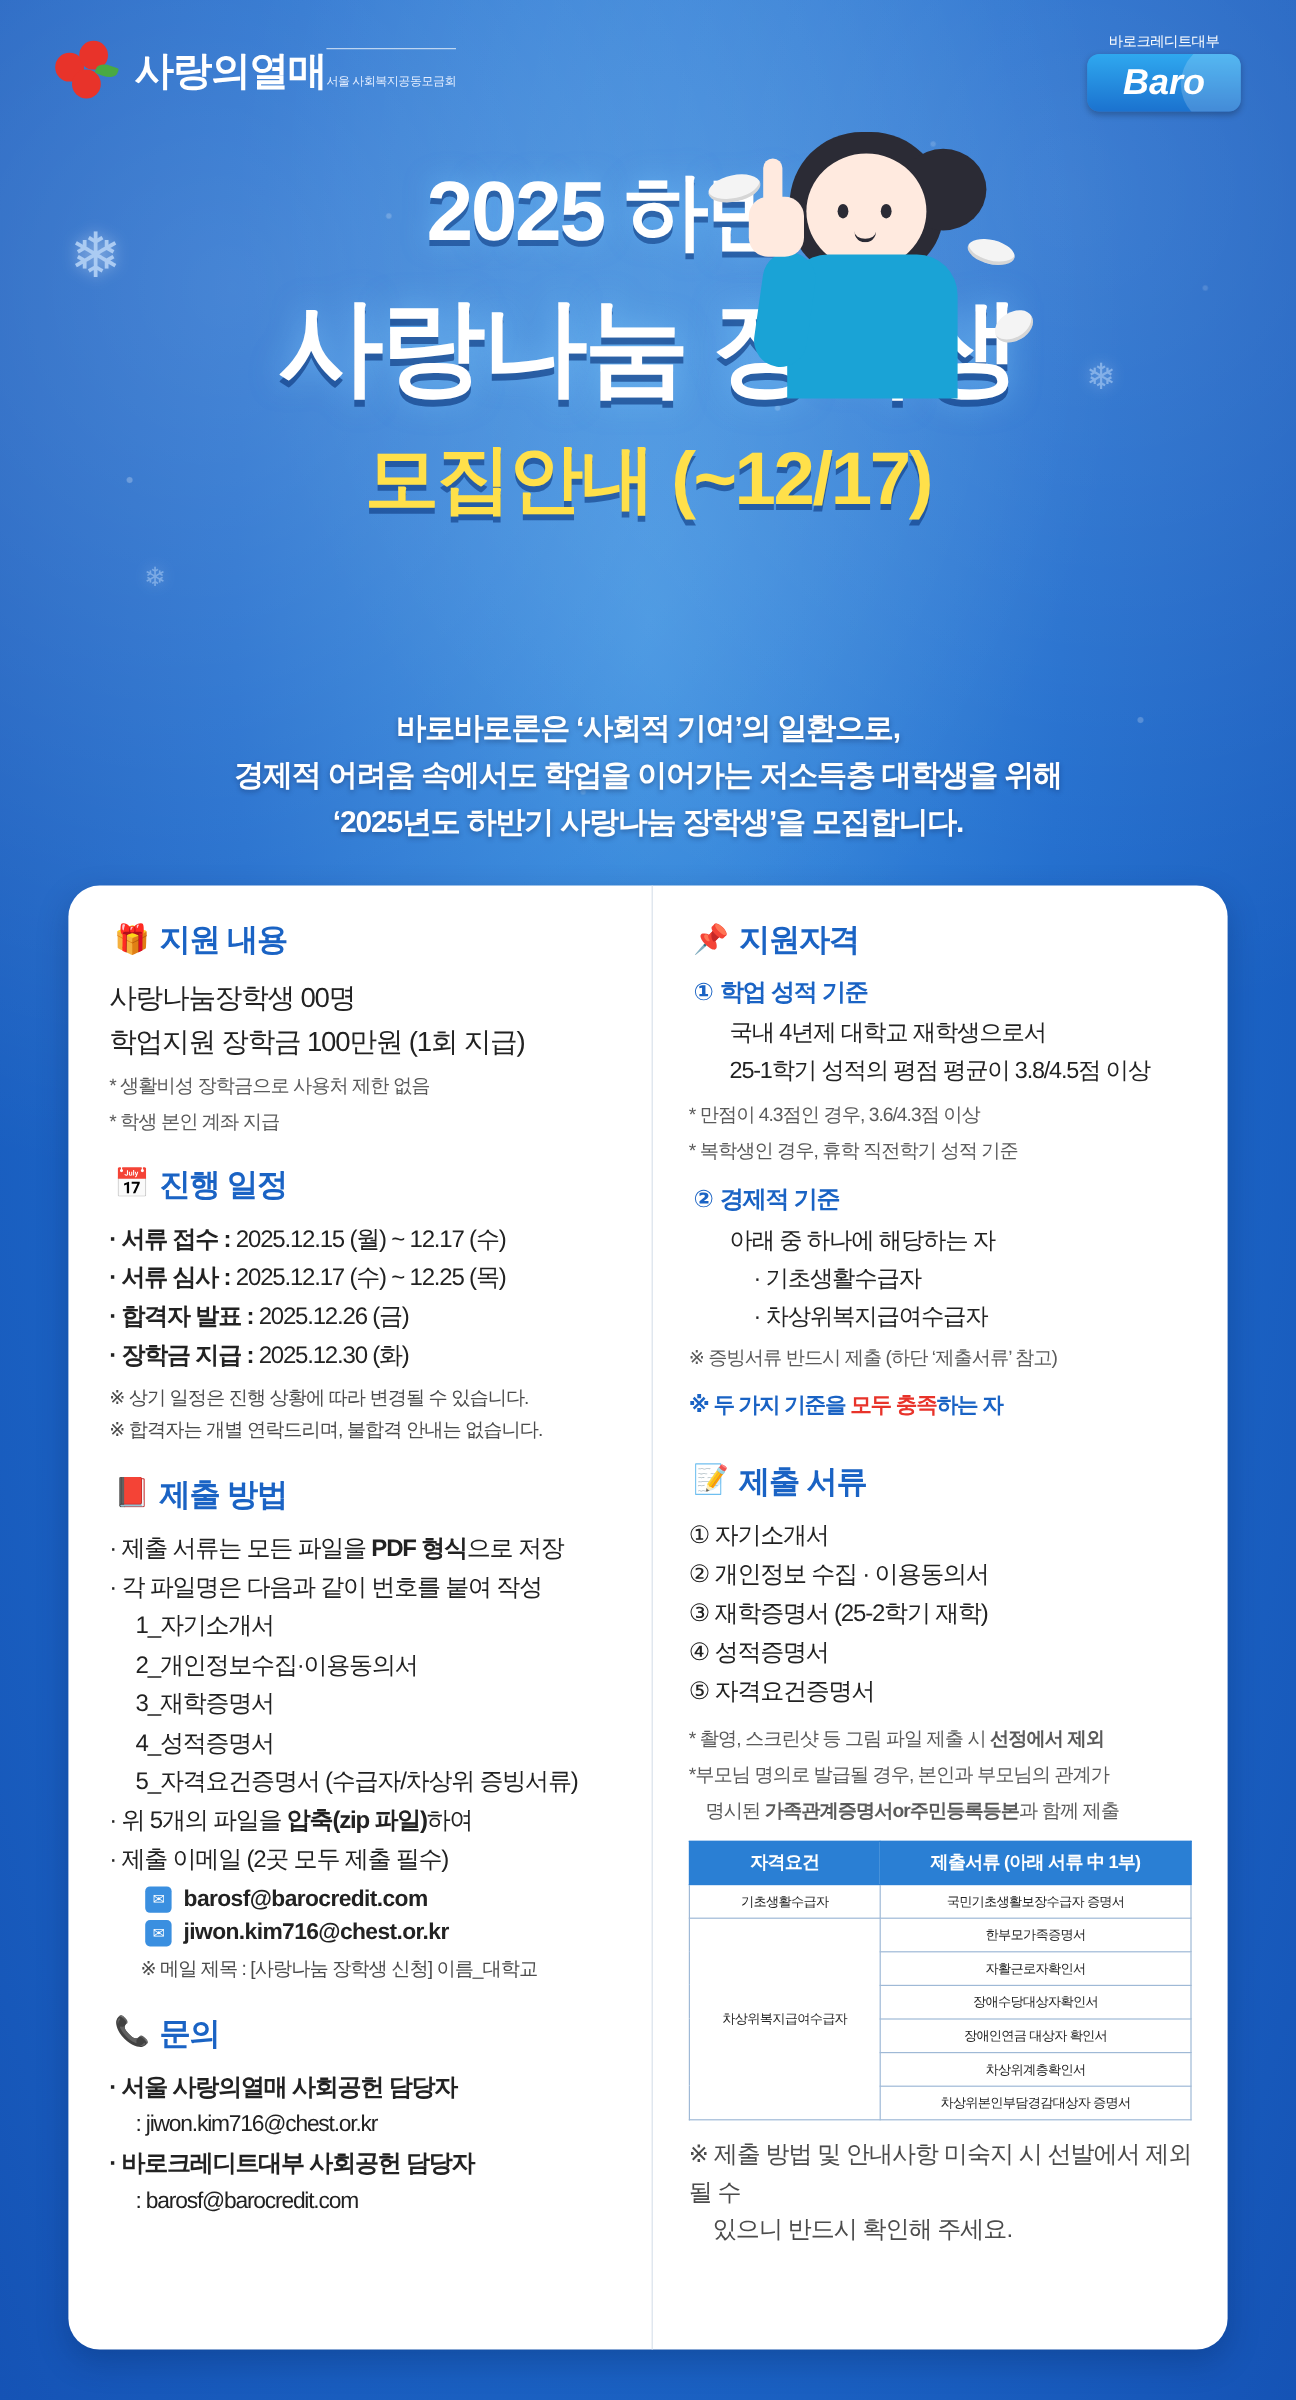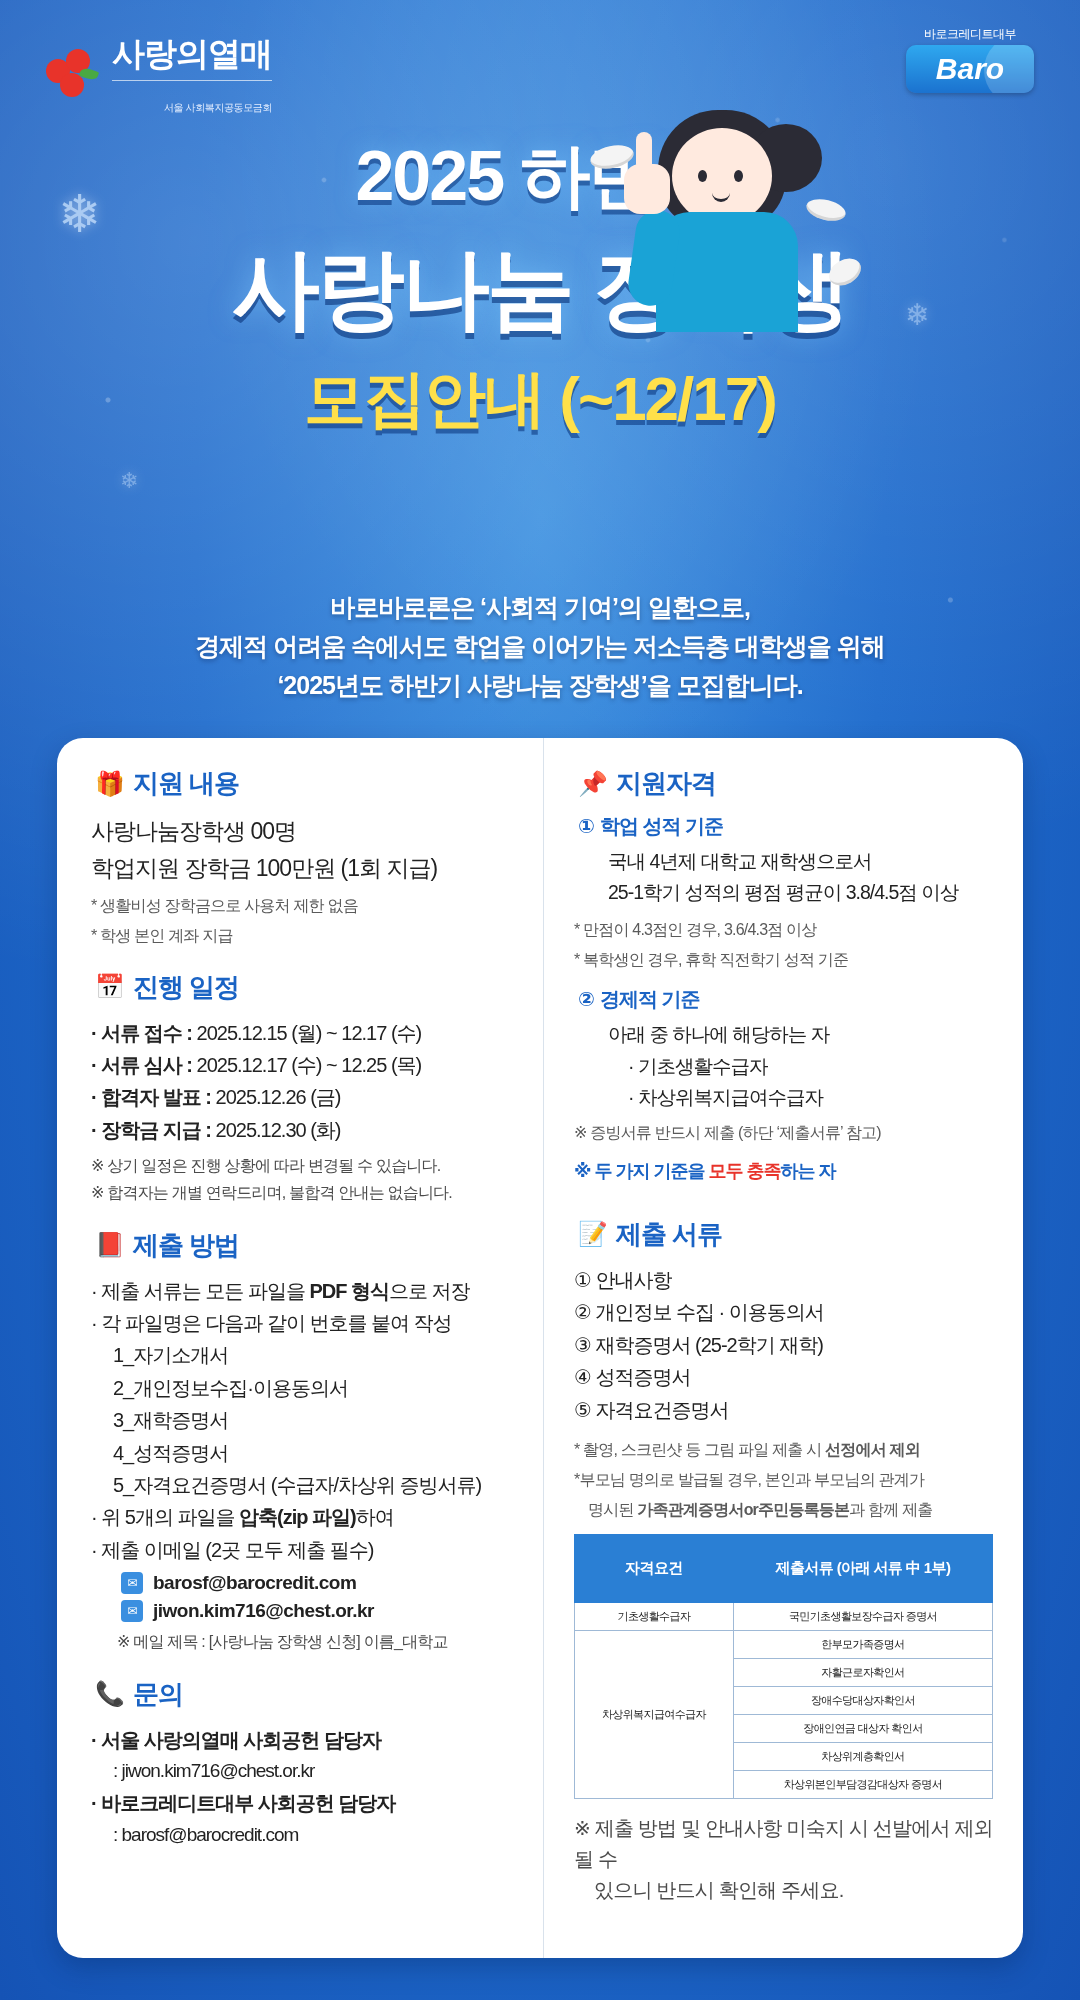--- a/index.html
+++ b/index.html
@@ -41,21 +41,21 @@
 
   
   .header{position:absolute;left:0;top:0;width:1080px;height:120px;}
   .logo-left{position:absolute;left:46px;top:32px;display:flex;align-items:center;gap:10px;}
   .fruit{position:relative;width:56px;height:54px;}
   .fruit .b1,.fruit .b2,.fruit .b3{position:absolute;border-radius:50%;background:#e8332a;}
   .fruit .b1{width:24px;height:24px;left:0;top:12px;}
   .fruit .b2{width:24px;height:24px;left:20px;top:2px;}
   .fruit .b3{width:24px;height:24px;left:14px;top:26px;background:#e8332a;}
   .fruit .leaf{position:absolute;width:18px;height:10px;background:#49a942;border-radius:60% 10% 60% 10%;left:34px;top:22px;transform:rotate(20deg);}
-  .logo-left .txt{display:flex;flex-direction:column;}
+  .logo-left .txt{display:flex;flex-direction:row;}
   .logo-left .t1{font-size:33px;font-weight:bold;color:#ffffff;letter-spacing:-1px;}
   .logo-left .t2{font-size:10px;color:#e4eeff;letter-spacing:-.4px;border-top:1px solid rgba(255,255,255,.65);padding-top:20px;margin-top:3px;text-align:right;}
   .logo-right{position:absolute;right:46px;top:26px;text-align:center;}
   .logo-right .small{font-size:12px;color:#ffffff;letter-spacing:-.5px;margin-bottom:2px;}
   .baro{
     width:128px;height:48px;border-radius:10px;
     background:linear-gradient(180deg,#2fa8ef 0%,#1b72cf 100%);
     color:#fff;font-size:30px;font-weight:bold;font-style:italic;
     display:flex;align-items:center;justify-content:center;
     box-shadow:0 2px 5px rgba(0,0,0,.25);
@@ -135,21 +135,21 @@
   .blue-strong{font-size:18px;color:#1a63c4;font-weight:bold;letter-spacing:-1px;margin-top:14px;}
   .blue-strong .em{color:#e8332a;}
   .mail{display:flex;align-items:center;gap:10px;font-size:19px;font-weight:bold;color:#222;margin:6px 0 0 30px;letter-spacing:-.5px;}
   .mail .mico{
     width:22px;height:22px;border-radius:4px;background:#3a8fe0;color:#fff;
     font-size:12px;display:flex;align-items:center;justify-content:center;
   }
   table{border-collapse:collapse;width:100%;margin-top:12px;}
   th{
     background:#2a7fd4;color:#fff;font-size:15px;font-weight:bold;
-    border:1px solid #2a7fd4;padding:24px 4px;letter-spacing:-.6px;
+    border:1px solid #2a7fd4;padding:8px 4px;letter-spacing:-.6px;
   }
   td{
     border:1px solid #9fb9d6;font-size:11px;color:#222;text-align:center;
     padding:6px 4px;letter-spacing:-.6px;
   }
   td.k{width:38%;}
   .foot{font-size:20px;color:#4b4b4b;letter-spacing:-.8px;line-height:1.55;margin-top:14px;}
   .foot .ind{padding-left:20px;display:block;}
 </style>
 </head>
@@ -315,21 +315,21 @@
       <div class="blue-strong">
         <span>※ 두 가지 기준을 </span><span class="em">모두 충족</span><span>하는 자</span>
       </div>
     </div>
 
     <div class="sec" style="margin-top:34px;">
       <div class="sec-title">
         <span class="ico">📝</span>
         <span>제출 서류</span>
       </div>
-      <div class="li">① 안내사항</div>
+      <div class="li">① 자기소개서</div>
       <div class="li">② 개인정보 수집 · 이용동의서</div>
       <div class="li">③ 재학증명서 (25-2학기 재학)</div>
       <div class="li">④ 성적증명서</div>
       <div class="li">⑤ 자격요건증명서</div>
 
       <div class="note" style="margin-top:12px;">
         <span>* 촬영, 스크린샷 등 그림 파일 제출 시 </span><b>선정에서 제외</b>
       </div>
       <div class="note">
         <span>*부모님 명의로 발급될 경우, 본인과 부모님의 관계가</span>

